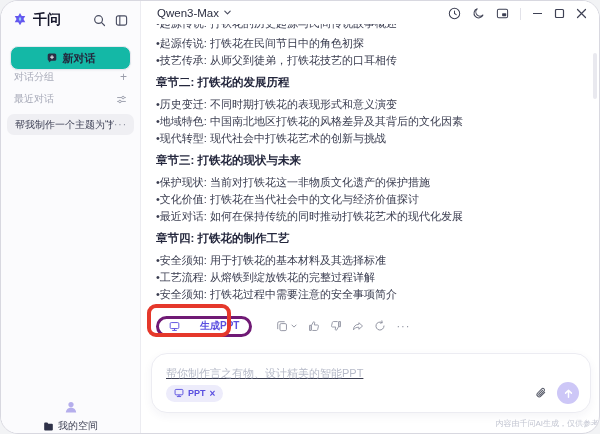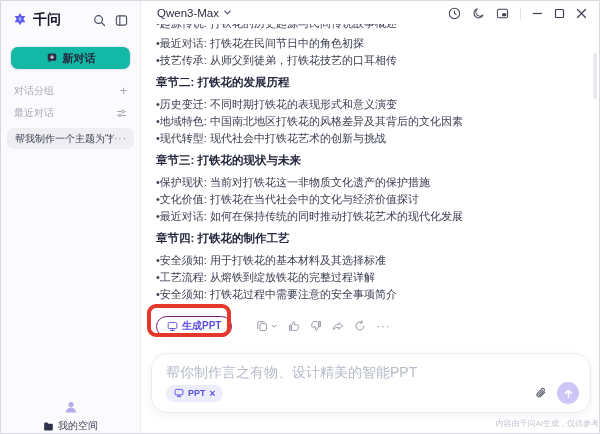--- a/index.html
+++ b/index.html
@@ -1,33 +1,33 @@
 <!DOCTYPE html>
 <html><head>
 <meta charset="utf-8">
 <style>
   * { margin:0; padding:0; box-sizing:border-box; }
   html,body { background:#f2f3f5; }
   body { font-family:"Liberation Sans","DejaVu Sans",sans-serif; }
   #app { position:relative; width:600px; height:434px; background:#fff;
-         border:1px solid #d8d8e0; border-radius:1px; overflow:hidden; }
+         border:1px solid #d8d8e0; border-radius:18px; overflow:hidden; }
 
   
   .sidebar { position:absolute; left:0; top:0; bottom:0; width:140px;
              background:#fbfbfd; border-right:1px solid #ececf1; }
   .logo-row { display:flex; align-items:center; gap:5px; padding:10px 12px 4px 11px; }
   .logo-title { font-size:14px; font-weight:bold; color:#15162b; flex:0 0 auto; }
   .logo-icons { margin-left:auto; display:flex; gap:9px; color:#4a4e62; align-items:center; }
   .icon-btn { display:inline-flex; cursor:pointer; }
   .new-chat { margin:13px 9px 0; height:24px; border:1px solid #e8e8ef; border-radius:8px;
               background:#14b8a6; display:flex; align-items:center; justify-content:center;
               gap:5px; font-size:11px; font-weight:bold; color:#23263c;
               box-shadow:0 1px 2px rgba(30,30,60,.04); cursor:pointer; }
   .side-row { display:flex; align-items:center; padding:0 13px; font-size:10px; color:#a7aab8; }
-  .side-row.first { margin-top:14px; }
+  .side-row.first { }
   .side-row.second { margin-top:8px; }
   .side-row .sp { flex:1; }
   .side-plus { font-size:12px; color:#9a9dab; cursor:pointer; }
   .convo { margin:8px 6px 0; height:21px; background:#efeff3; border-radius:7px;
            display:flex; align-items:center; padding:0 7px 0 8px; font-size:10px;
            color:#3a3d52; cursor:pointer; }
   .convo-text { flex:1; overflow:hidden; white-space:nowrap; }
   .convo-more { color:#8b8e9c; font-size:10px; letter-spacing:1px; cursor:pointer; }
   .side-bottom { position:absolute; left:0; bottom:0; width:139px; height:33px;
                  display:flex; align-items:center; justify-content:space-between;
@@ -44,40 +44,40 @@
 
   
   .content { position:absolute; left:140px; top:23px; right:6px; height:325px;
              padding-left:15px; font-size:11px; color:#383b4e; overflow:hidden; }
   .clip { height:11px; overflow:hidden; }
   .clip p { transform:translateY(-9px); line-height:17px; }
   p.b { line-height:17px; }
   p.h { line-height:17px; margin:5px 0; font-weight:bold; font-size:11.5px; color:#23263c; }
   p.h:empty { display:none; }
   .button-row { display:flex; align-items:center; margin-top:12px; height:22px; }
-  .gen-btn { display:inline-flex; align-items:center; gap:4px; height:21px; padding:0 10px;
-             border:1px solid #701a75; border-radius:11px; background:#fff;
+  .gen-btn { display:inline-flex; align-items:center; gap:20px; height:21px; padding:0 10px;
+             border:3px solid #701a75; border-radius:11px; background:#fff;
              color:#5a4fe0; font-size:10px; font-weight:bold; cursor:pointer; }
   .actions { display:flex; align-items:center; gap:10px; margin-left:24px; color:#8f92a0; }
   .actions .icon-btn { align-items:center; }
   .copy-wrap { display:inline-flex; align-items:center; gap:2px; }
   .dots { font-size:11px; letter-spacing:1px; color:#8f92a0; cursor:pointer; }
 
   .annot { position:absolute; left:146px; top:303px; width:84px; height:33px;
            border:4.5px solid #e5382b; border-radius:9px; z-index:8; pointer-events:none; }
 
   .scroll-thumb { position:absolute; right:2px; top:52px; width:4px; height:46px;
                   border-radius:2px; background:#e9e9ef; }
 
   
   .composer { position:absolute; left:150px; right:8px; top:352px; height:60px;
               background:#fff; border:1px solid #ececf2; border-radius:16px;
               box-shadow:0 3px 10px rgba(40,40,90,.05); padding:9px 14px 8px; }
-  .composer input { width:100%; border:none; outline:none; font-size:14px; color:#3a3d50;
-                    font-family:inherit; background:transparent; }
+  .composer input { width:100%; border:none; outline:none; font-size:11px; color:#3a3d50;
+                    font-family:inherit; background:transparent;text-decoration:underline; }
   .composer input::placeholder { color:#b7bbc9; }
   .composer-bottom { position:absolute; left:14px; right:11px; bottom:8px;
                      display:flex; align-items:center; }
   .tag { display:inline-flex; align-items:center; gap:4px; height:17px; padding:0 8px;
          background:#edecfb; border-radius:9px; color:#5a4fe0; font-size:9px;
          font-weight:bold; cursor:pointer; }
   .tag-x { font-size:10px; cursor:pointer; }
   .composer-right { margin-left:auto; display:flex; align-items:center; gap:10px; }
   .clip-ic { color:#565a68; }
   .send { width:22px; height:22px; border-radius:50%; background:#cdc7f7;
@@ -213,21 +213,21 @@
         </span>
       </span>
     </span>
   </div>
 
   <div class="content">
     <div class="clip">
       <p>•起源传说: 打铁花的历史起源与民间传说故事概述</p>
     </div>
 
-    <p class="b">•最近对话: 打铁花在民间节日中的角色初探</p>
+    <p class="b">•起源传说: 打铁花在民间节日中的角色初探</p>
     <p class="b">•技艺传承: 从师父到徒弟，打铁花技艺的口耳相传</p>
 
     <p class="h">章节二: 打铁花的发展历程</p>
     <p class="b">•历史变迁: 不同时期打铁花的表现形式和意义演变</p>
     <p class="b">•地域特色: 中国南北地区打铁花的风格差异及其背后的文化因素</p>
     <p class="b">•现代转型: 现代社会中打铁花艺术的创新与挑战</p>
 
     <p class="h">章节三: 打铁花的现状与未来</p>
     <p class="b">•保护现状: 当前对打铁花这一非物质文化遗产的保护措施</p>
     <p class="b">•文化价值: 打铁花在当代社会中的文化与经济价值探讨</p>

